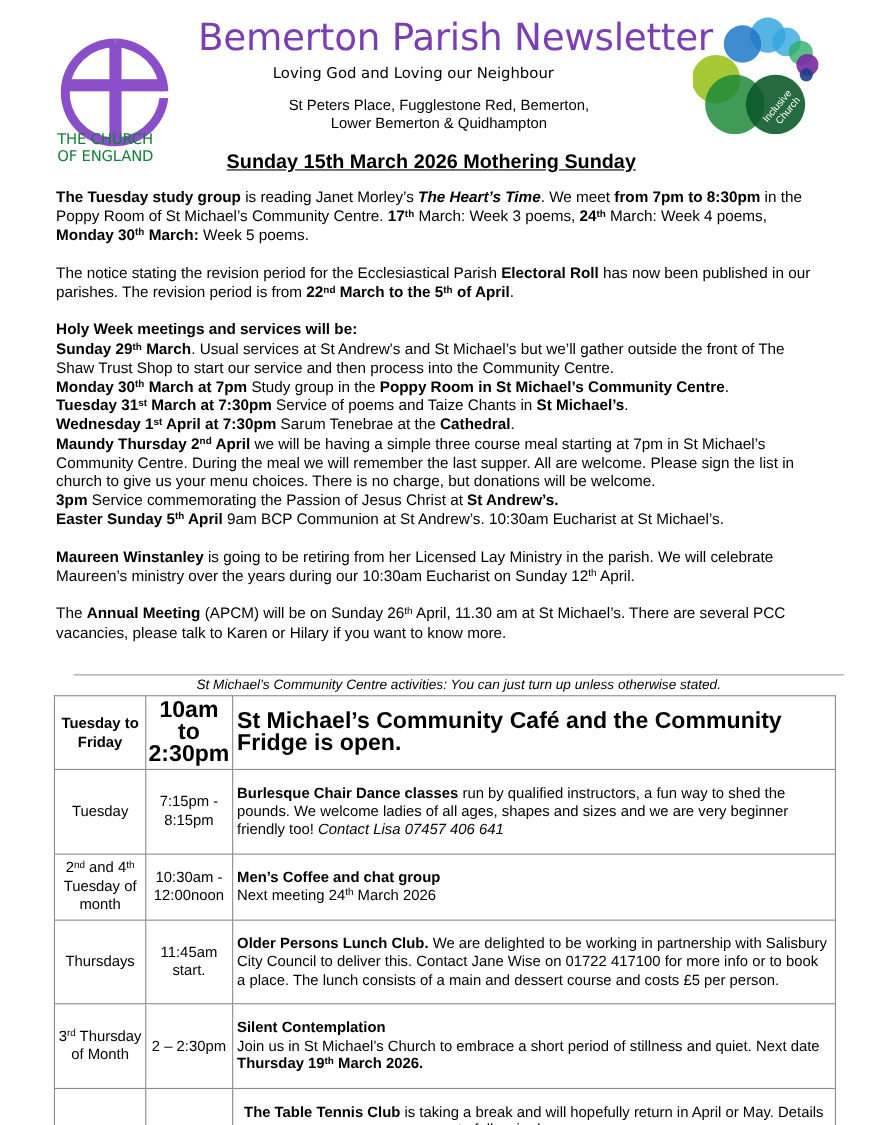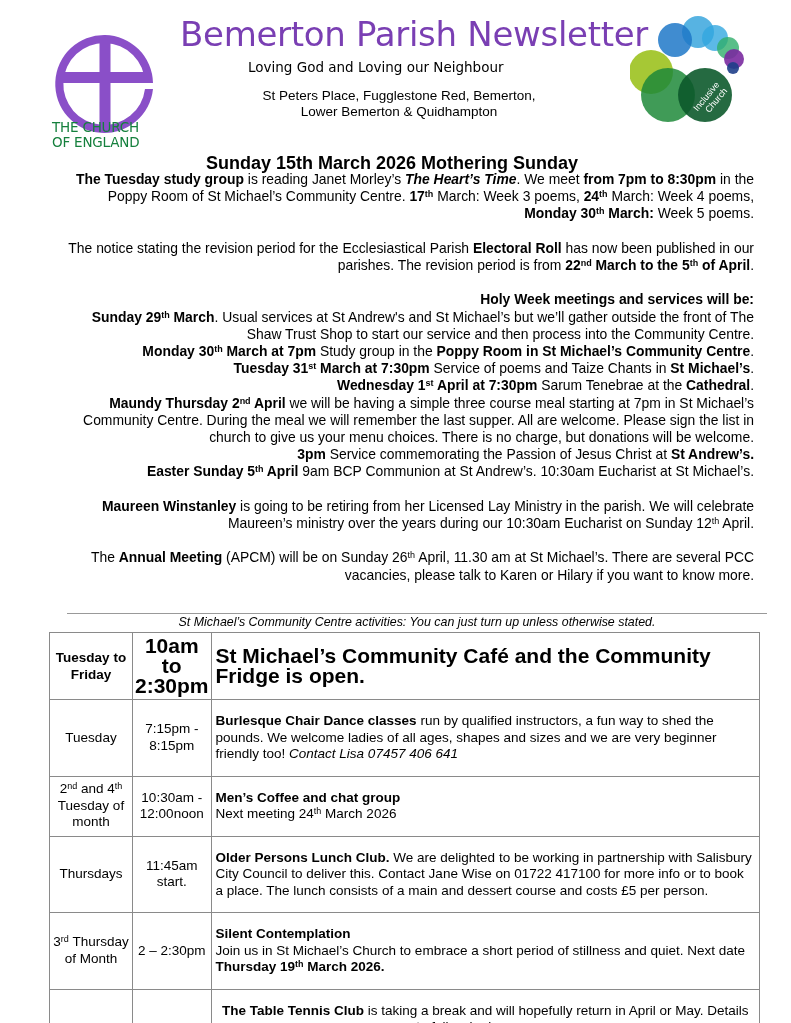--- a/index.html
+++ b/index.html
@@ -9,24 +9,24 @@
 
   
   #coe-logo { left: 52px; top: 14px; width: 106px; height: 140px; }
   #coe-text { left: 52px; top: 120px; width: 110px; font-family: "DejaVu Sans", sans-serif;
               font-size: 13.5px; line-height: 15px; color: #15803d; letter-spacing: -0.2px; }
   #title { left: 180px; top: 14px; font-family: "DejaVu Sans", sans-serif; font-size: 34px;
            color: #7a3fb3; letter-spacing: -0.3px; white-space: nowrap; }
   #tagline { left: 248px; top: 59px; font-family: "DejaVu Sans", sans-serif; font-size: 13.5px; white-space: nowrap; }
   #address { left: 240px; top: 88px; width: 318px; font-size: 13.5px; line-height: 16px; text-align: center; }
   #incl-logo { left: 630px; top: 10px; width: 115px; height: 112px; }
-  #date-heading { left: 206px; top: 137px; font-size: 18px; font-weight: bold; white-space: nowrap; margin-top: 16px; }
+  #date-heading { left: 206px; top: 137px; font-size: 18px; font-weight: bold; text-decoration: underline; white-space: nowrap; }
 
   
-  #content { left: 64px; top: 171px; width: 690px; font-size: 13.9px; line-height: 17.2px; text-align: right; }
+  #content { left: 51px; top: 171px; width: 690px; font-size: 13.9px; line-height: 17.2px; }
   #content p { margin: 0 0 17.2px 0; }
   sup { font-size: 9px; line-height: 0; vertical-align: 4px; }
 
   
   #rule { left: 67px; top: 613px; width: 700px; height: 0; border-top: 1px solid #999; }
   #table-caption { left: 68px; top: 615px; width: 698px; text-align: center; font-style: italic; font-size: 12.4px; }
   #act-table { left: 49px; top: 632px; width: 711px; border-collapse: collapse; font-size: 13.5px; line-height: 16.5px; }
   #act-table td { border: 1px solid #8a8a8a; vertical-align: middle; padding: 13px 4px; }
   #act-table td.c1 { width: 78px; text-align: center; padding: 1px 2px; }
   #act-table td.c2 { width: 68px; text-align: center; padding: 1px 2px; }

